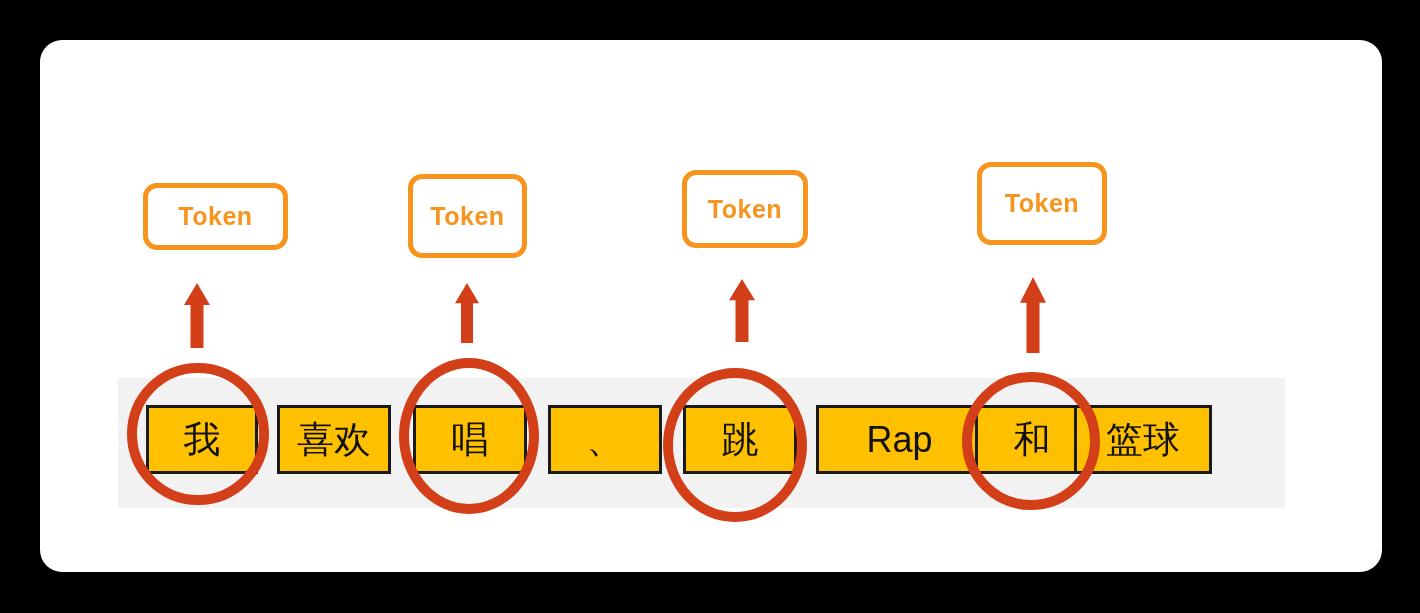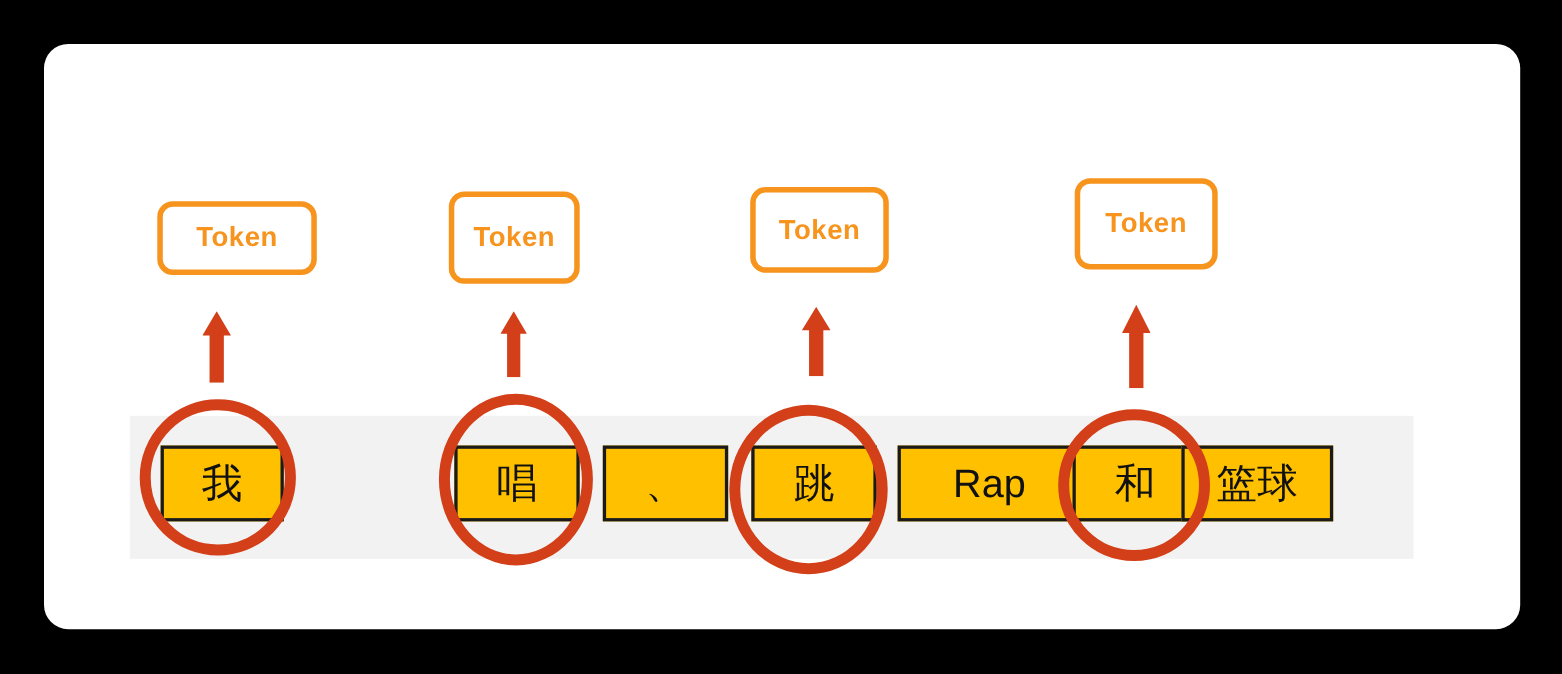--- a/index.html
+++ b/index.html
@@ -126,20 +126,23 @@
     <svg viewBox="0 0 26 65" preserveAspectRatio="none" aria-hidden="true">
       <polygon points="13,0 26,22 19.5,22 19.5,65 6.5,65 6.5,22 0,22" fill="#D23F19"></polygon>
     </svg>
   </div>
 
   <div class="strip"></div>
 
   <div class="chip chip-0">
     <span>我</span>
   </div>
+  <div class="chip chip-1">
+    <span>喜欢</span>
+  </div>
   <div class="chip chip-2">
     <span>唱</span>
   </div>
   <div class="chip chip-3">
     <span>、</span>
   </div>
   <div class="chip chip-4">
     <span>跳</span>
   </div>
   <div class="chip chip-5">

